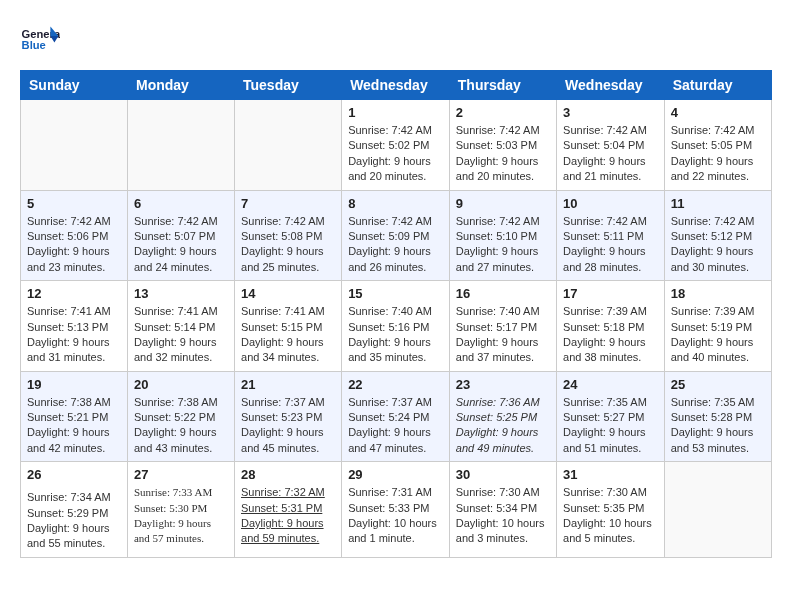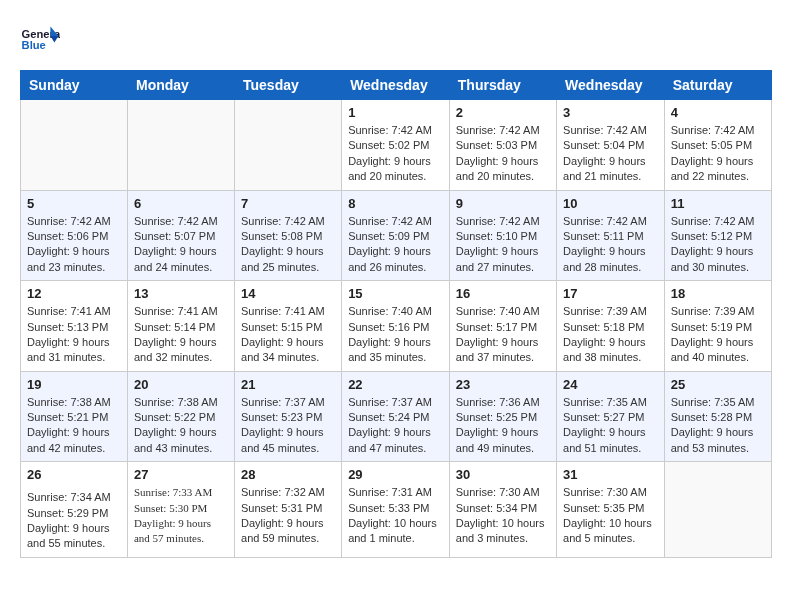--- a/index.html
+++ b/index.html
@@ -268,21 +268,21 @@
         </td>
         <td>
           <span class="day-number">22</span>
           <div class="day-info" style="white-space: pre-line;">Sunrise: 7:37 AM
 Sunset: 5:24 PM
 Daylight: 9 hours
 and 47 minutes.</div>
         </td>
         <td>
           <span class="day-number">23</span>
-          <div class="day-info" style="white-space: pre-line;">Sunrise: 7:36 AM
+          <div class="day-info" style="white-space: pre-line; font-style: italic;">Sunrise: 7:36 AM
 Sunset: 5:25 PM
 Daylight: 9 hours
 and 49 minutes.</div>
         </td>
         <td>
           <span class="day-number">24</span>
           <div class="day-info" style="white-space: pre-line;">Sunrise: 7:35 AM
 Sunset: 5:27 PM
 Daylight: 9 hours
 and 51 minutes.</div>
@@ -305,21 +305,21 @@
         </td>
         <td>
           <span class="day-number">27</span>
           <div class="day-info" style="white-space: pre-line; font-family: Liberation Serif, serif;">Sunrise: 7:33 AM
 Sunset: 5:30 PM
 Daylight: 9 hours
 and 57 minutes.</div>
         </td>
         <td>
           <span class="day-number">28</span>
-          <div class="day-info" style="white-space: pre-line;">Sunrise: 7:32 AM
+          <div class="day-info" style="white-space: pre-line; text-decoration: underline;">Sunrise: 7:32 AM
 Sunset: 5:31 PM
 Daylight: 9 hours
 and 59 minutes.</div>
         </td>
         <td>
           <span class="day-number">29</span>
           <div class="day-info" style="white-space: pre-line;">Sunrise: 7:31 AM
 Sunset: 5:33 PM
 Daylight: 10 hours
 and 1 minute.</div>

